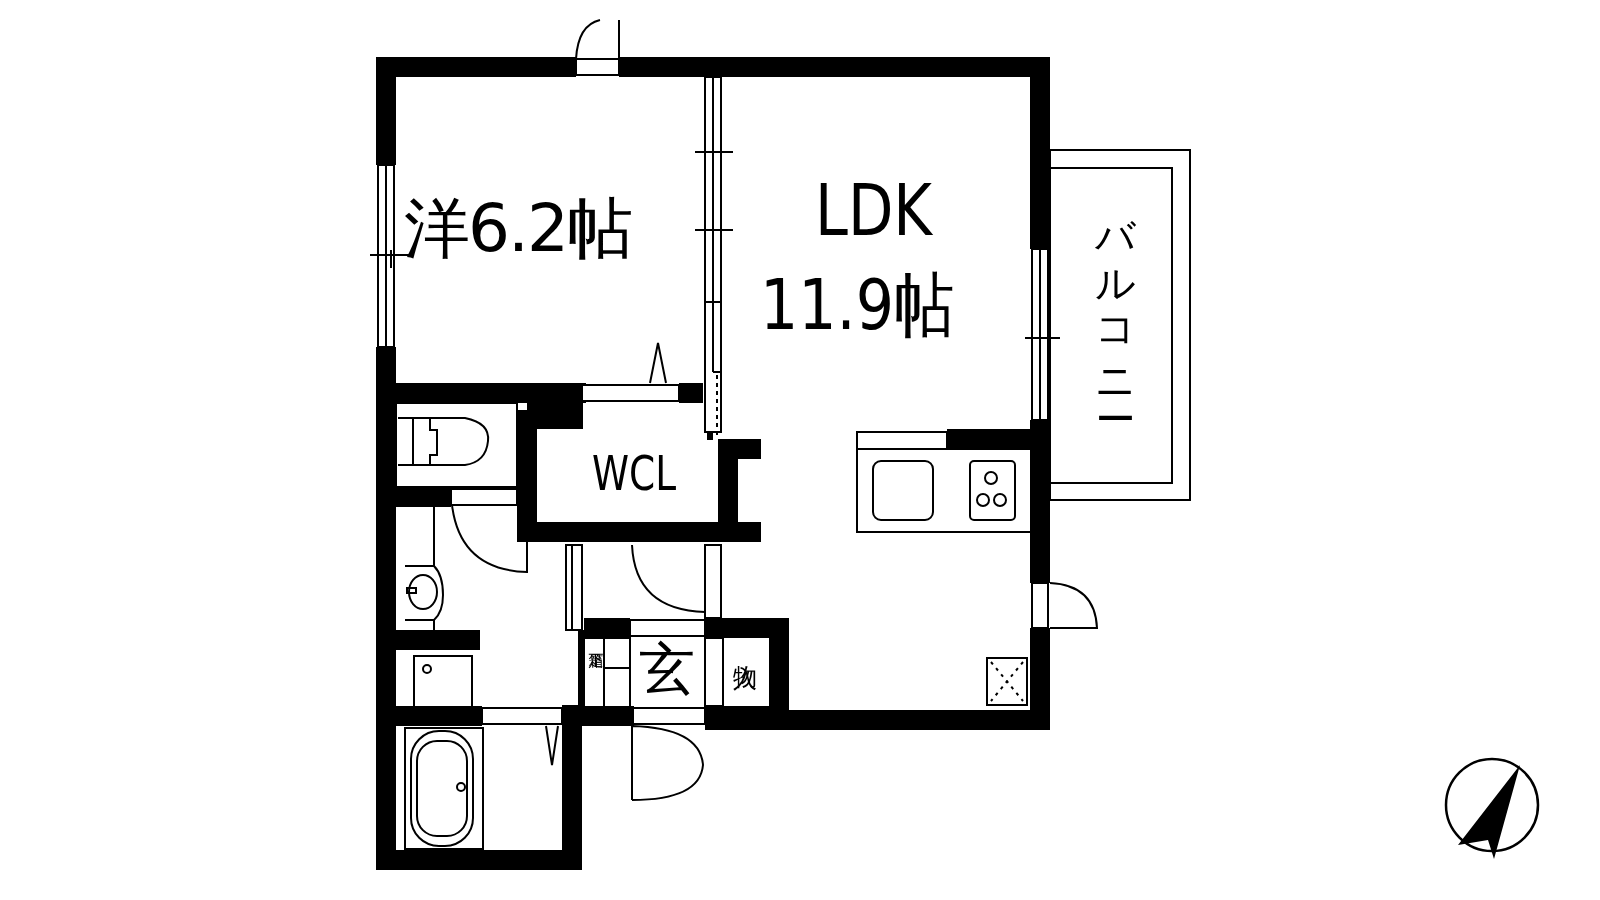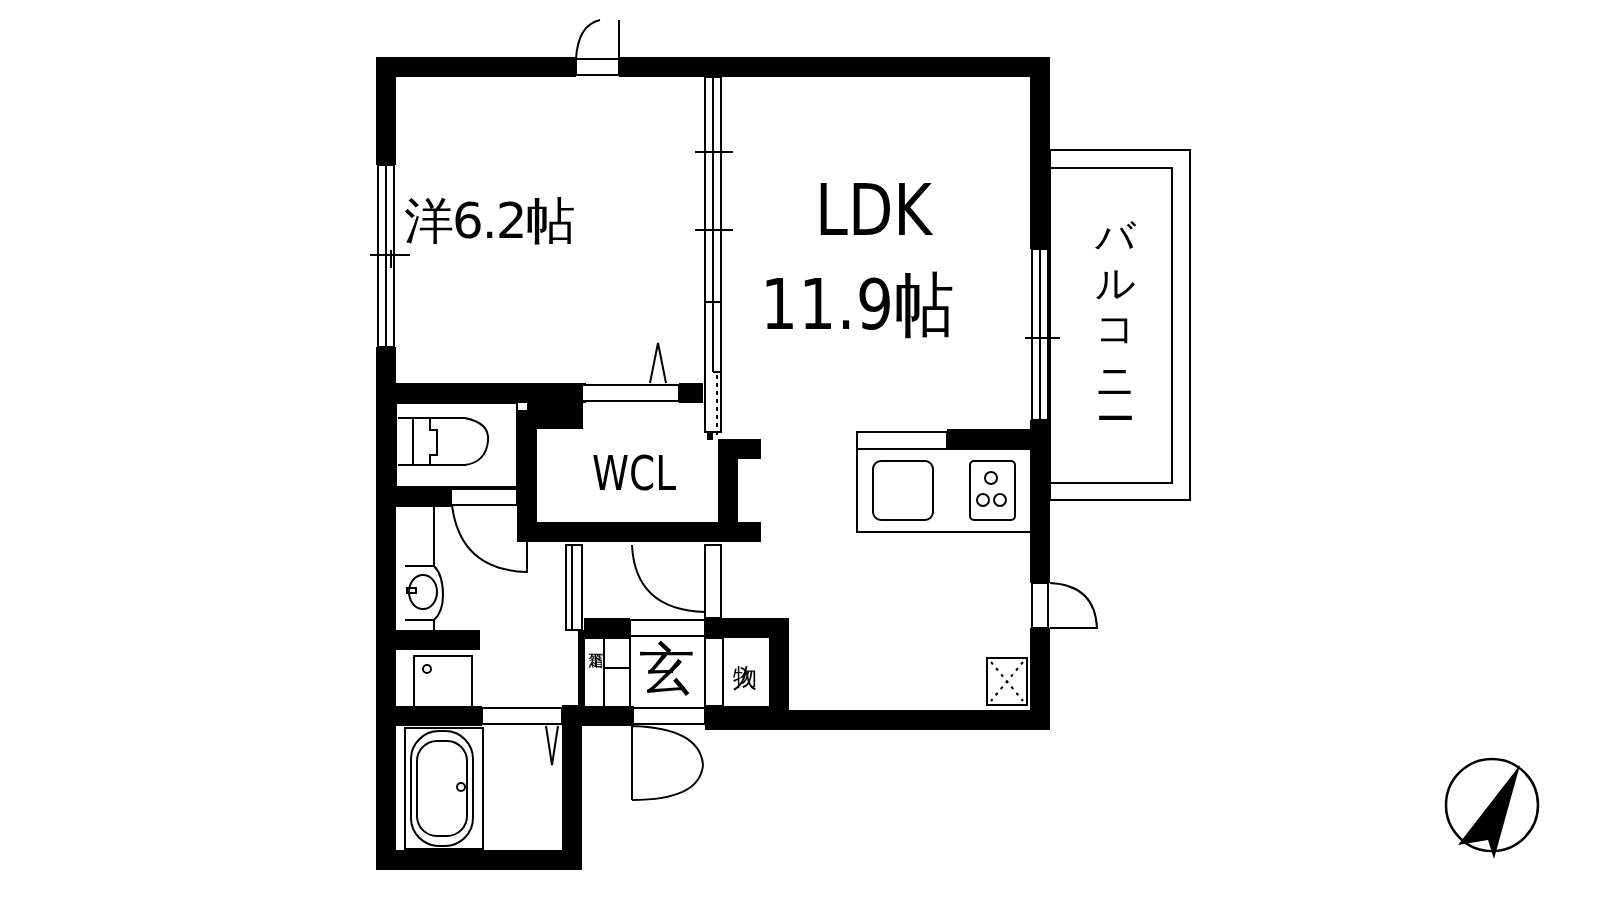--- a/index.html
+++ b/index.html
@@ -135,21 +135,21 @@
     <circle cx="983" cy="500" r="6"></circle>
     <circle cx="1000" cy="500" r="6"></circle>
 
     <rect x="987" y="658" width="40" height="47"></rect>
     <line x1="991" y1="662" x2="1023" y2="701" stroke-dasharray="3 5"></line>
     <line x1="1023" y1="662" x2="991" y2="701" stroke-dasharray="3 5"></line>
 
     <line x1="583" y1="401" x2="679" y2="401"></line>
   </svg>
 
-  <div class="label" style="left:404px;top:196px;font-size:50px;letter-spacing:-2px;">洋6.2帖</div>
+  <div class="label" style="left:404px;top:196px;font-size:66px;letter-spacing:-2px;">洋6.2帖</div>
   <div class="label" style="left:815px;top:174px;font-size:72px;transform:scaleX(0.82);transform-origin:left top;">LDK</div>
   <div class="label" style="left:760px;top:270px;font-size:70px;transform:scaleX(0.86);transform-origin:left top;">11.9帖</div>
   <div class="label" style="left:1092px;top:192px;font-size:40px;width:44px;writing-mode:vertical-rl;text-orientation:upright;letter-spacing:6px;">バルコニー</div>
   <div class="label" style="left:592px;top:449px;font-size:48px;transform:scaleX(0.78);transform-origin:left top;">WCL</div>
   <div class="label" style="left:639px;top:641px;font-size:56px;">玄</div>
   <div class="label" style="left:731px;top:646px;font-size:24px;width:26px;writing-mode:vertical-rl;text-orientation:upright;">物入</div>
   <div class="label" style="left:587px;top:642px;font-size:15px;width:16px;writing-mode:vertical-rl;text-orientation:upright;">下足箱</div>
 
   <svg style="position:absolute;left:1440px;top:755px;" width="110" height="110" viewBox="0 0 110 110">
     <circle cx="52" cy="50" r="46" fill="none" stroke="#000" stroke-width="2.5"></circle>

